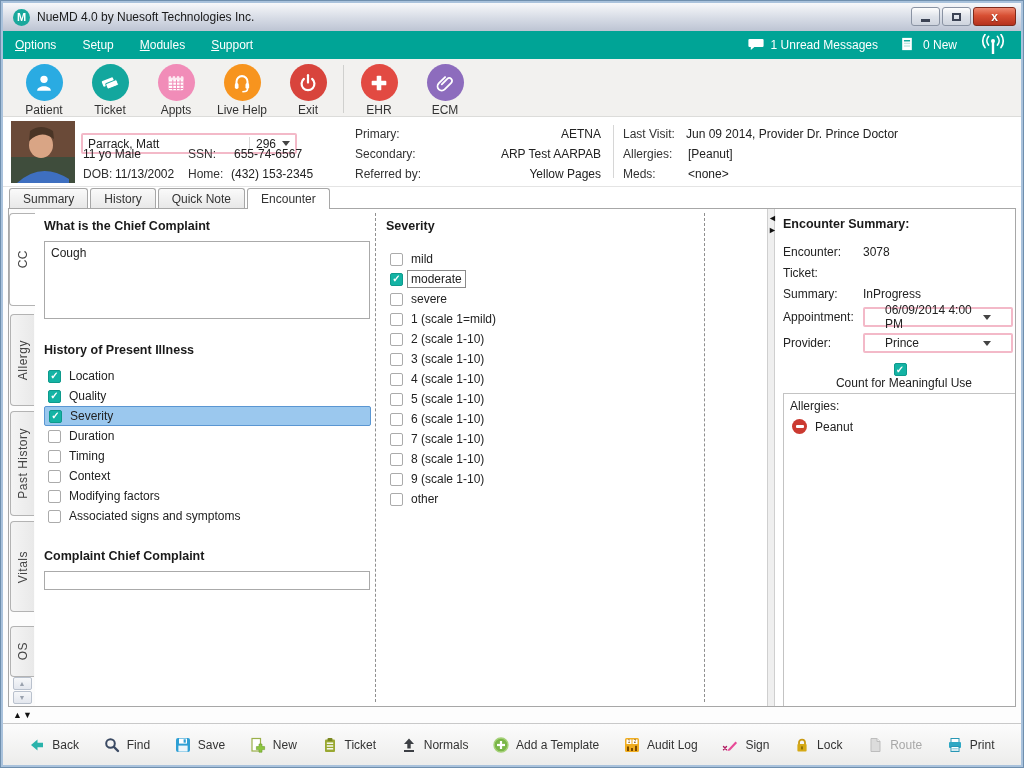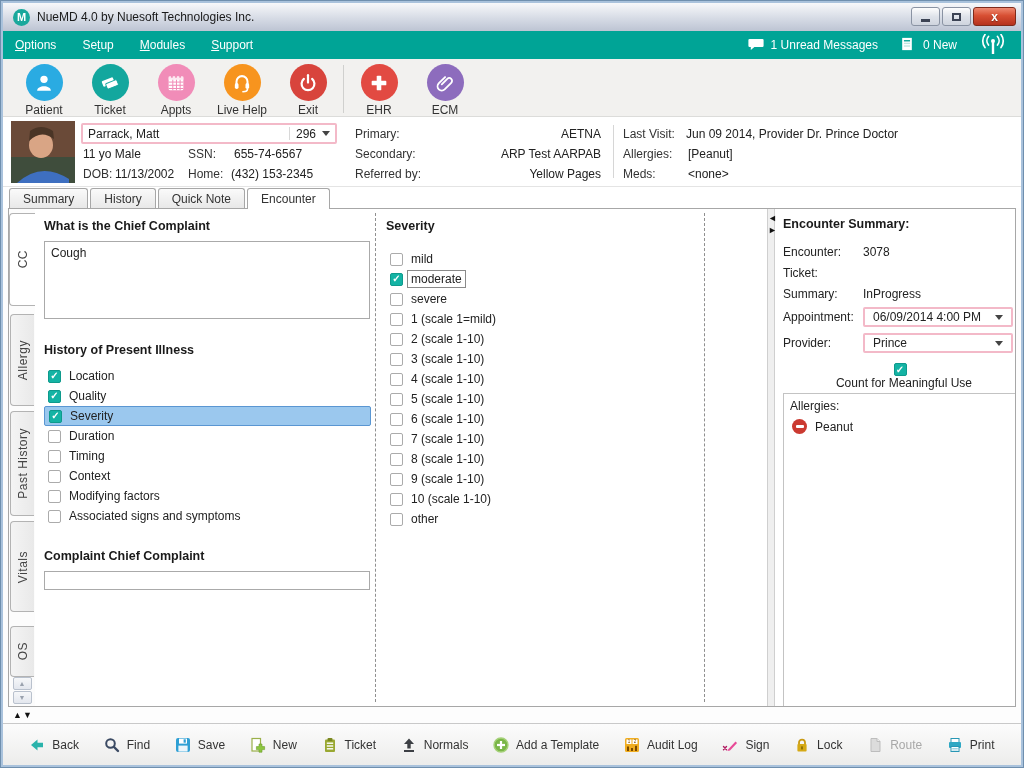--- a/index.html
+++ b/index.html
@@ -29,21 +29,21 @@
   .tbtn { width:66px; display:flex; flex-direction:column; align-items:center; gap:2px; }
   .circ { width:37px; height:37px; border-radius:50%; display:flex; align-items:center; justify-content:center; }
   .c-teal { background:#13a79e; } .c-blue { background:#2aabe2; } .c-pink { background:#f18cb8; }
   .c-orange { background:#f7941e; } .c-red { background:#d8443c; } .c-red2 { background:#e24a42; } .c-purple { background:#8d6cbd; }
   .tdivider { width:1px; background:#d0d0ce; height:48px; margin:1px 2px 0 2px; }
   .tbtn .tlabel { color:#333; }
 
   
   .patientbar { height:70px; background:#fff; position:relative; flex:0 0 70px; border-bottom:1px solid #e4e4e4; }
   .photo { position:absolute; left:8px; top:4px; width:64px; height:62px; background:linear-gradient(130deg,#7d5a42,#5d3f2e 60%,#4c3224); overflow:hidden; }
-  .name-combo { position:absolute; left:78px; top:6px; width:256px; height:21px; border:2px solid #f3b9c8; border-radius:2px; background:#fff; display:flex; align-items:center; padding:0 5px; }
+  .name-combo { position:absolute; left:78px; top:16px; width:216px; height:21px; border:2px solid #f3b9c8; border-radius:2px; background:#fff; display:flex; align-items:center; padding:0 5px; }
   .name-combo .nm { flex:1; }
   .name-combo .sep { width:1px; height:13px; background:#d8d8d8; margin:0 6px; }
   .arrow-down { width:0; height:0; border-left:4px solid transparent; border-right:4px solid transparent; border-top:5px solid #444; margin-left:6px; }
   .pb-abs { position:absolute; white-space:nowrap; }
   .pb-label { color:#333; }
   .pb-vline { position:absolute; width:1px; background:#d6d6d6; top:8px; bottom:8px; }
 
   
   .tabsrow { height:21px; display:flex; align-items:flex-end; padding-left:6px; background:#fff; flex:0 0 21px; position:relative; z-index:2; }
   .rtab { height:20px; padding:0 13px; display:flex; align-items:center; background:linear-gradient(#fafafa,#e8e8e8); border:1px solid #a7a7a7; border-bottom:none; border-radius:3px 3px 0 0; margin-right:2px; color:#333; }
@@ -82,21 +82,21 @@
   .spacerflex { flex:1; }
   .splitter { width:8px; flex:0 0 8px; background:#efefef; border-left:1px solid #cfcfcf; border-right:1px solid #cfcfcf; padding-top:3px; text-align:center; }
   .splitter .tri { display:block; font-size:9px; color:#111; line-height:12px; }
 
   
   .rightpanel { width:240px; flex:0 0 240px; display:flex; flex-direction:column; padding:8px 0 0 8px; }
   .es-head { margin-bottom:10px; }
   .es-row { height:21px; display:flex; align-items:center; }
   .es-label { width:80px; flex:0 0 80px; color:#222; }
   .combo-row { height:26px; display:flex; align-items:center; }
-  .pcombo { flex:1; height:20px; border:2px solid #f3b9c8; border-radius:2px; background:#fff; display:flex; align-items:center; padding:0 8px; margin-right:2px; }
+  .pcombo { flex:1; height:20px; border:2px solid #f3b9c8; border-radius:2px; background:#fff; display:flex; align-items:center; padding:0 20px; margin-right:2px; }
   .pcombo .cval { flex:1; }
   .mu-row { margin:7px 0 6px 2px; display:flex; align-items:center;flex-direction:column; }
   .allergybox { flex:1; border:1px solid #c3c3c3; border-right:none; border-bottom:none; margin-top:4px; padding:5px 6px; }
   .redminus { width:15px; height:15px; border-radius:50%; background:#cb3a31; display:inline-flex; align-items:center; justify-content:center; }
   .redminus::after { content:""; width:8px; height:2.5px; background:#fff; border-radius:1px; }
   .al-item { display:flex; align-items:center; gap:8px; margin-top:6px; padding-left:2px; }
 
   
   .gapstrip { height:16px; display:flex; align-items:center; padding-left:10px; flex:0 0 16px; }
   .gapstrip .tri { font-size:9px; color:#111; letter-spacing:1px; }
@@ -407,24 +407,20 @@
           <div class="crow">
               <span class="cb"></span>
               <span class="lbl">8 (scale 1-10)</span>
             </div>
           <div class="crow">
               <span class="cb"></span>
               <span class="lbl">9 (scale 1-10)</span>
             </div>
           <div class="crow">
               <span class="cb"></span>
-              <span class="lbl">10 (scale 1-10)</span>
-            </div>
-          <div class="crow">
-              <span class="cb"></span>
               <span class="lbl">other</span>
             </div>
         </div>
       </div>
 
       <div class="vdash"></div>
       <div class="spacerflex"></div>
 
       <div class="splitter">
         <span class="tri">◄</span>

